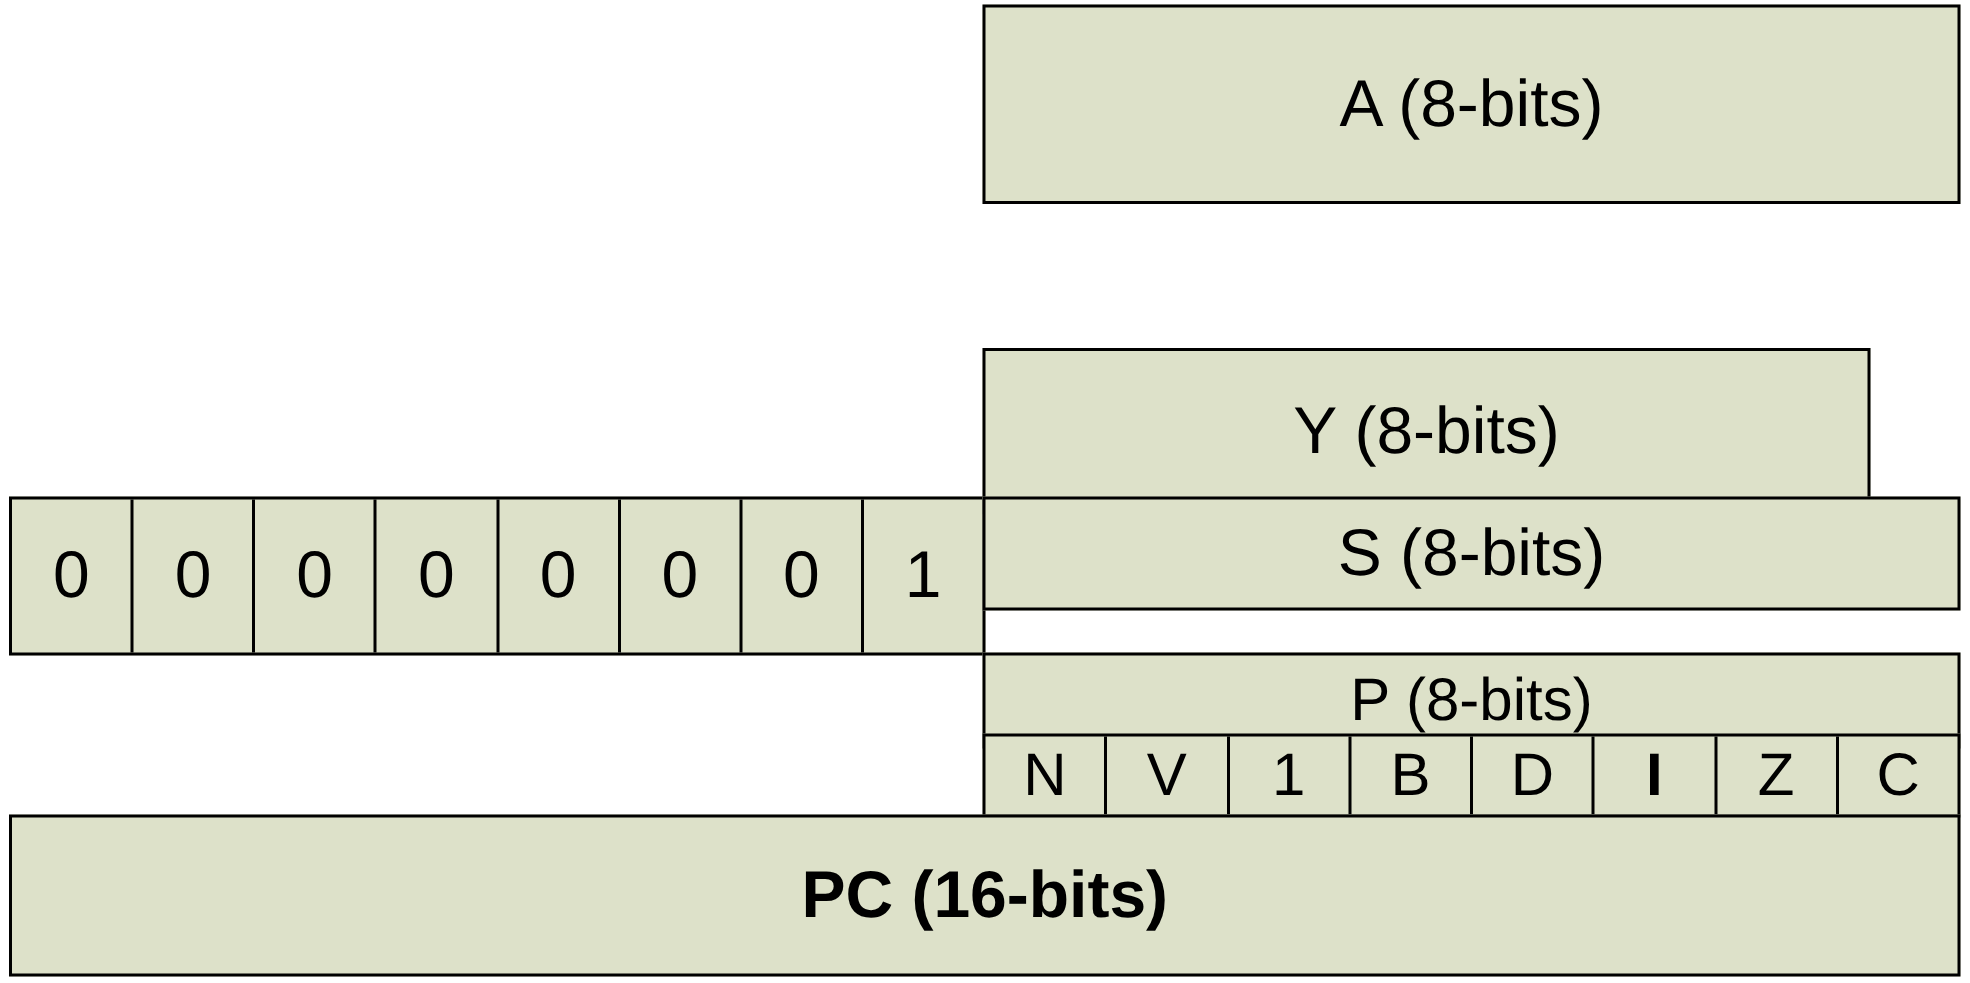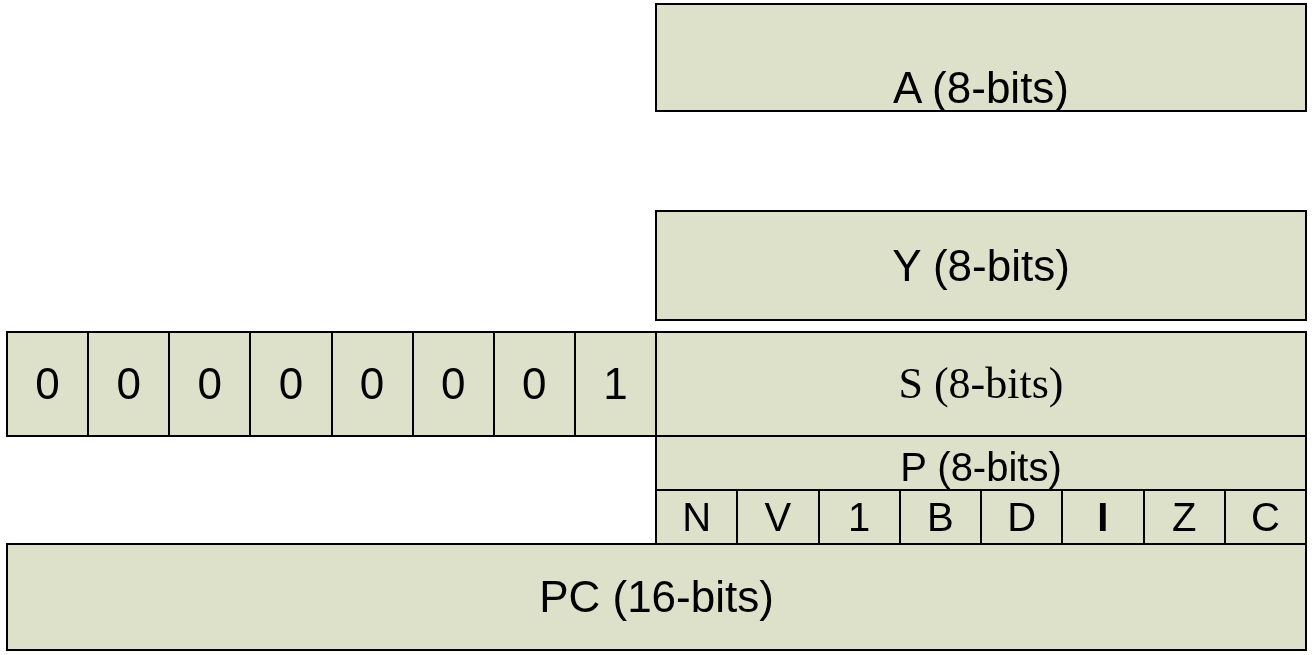--- a/index.html
+++ b/index.html
@@ -52,28 +52,28 @@
     border-left: 2px solid #000000;
   }
   .flags-row .cell {
     font-size: 40px;
   }
   
   .flags-row .cell:nth-child(6) {
     font-weight: bold;
   }
   
-  #box-a     { left: 655px; top: 3px;   width: 652px;  height: 109px; align-items: flex-end; }
+  #box-a     { left: 655px; top: 3px;   width: 652px;  height: 133px; }
   #box-x     { left: 655px; top: 112px; width: 652px;  height: 112px; }
-  #box-y     { left: 655px; top: 210px; width: 652px;  height: 111px; }
-  #box-s     { left: 655px; top: 331px; width: 652px;  height: 106px; font-family: Liberation Serif, serif; }
+  #box-y     { left: 655px; top: 232px; width: 592px;  height: 111px; }
+  #box-s     { left: 655px; top: 331px; width: 652px;  height: 76px; }
   #box-p     { left: 655px; top: 435px; width: 652px;  height: 64px;  }
   #flags-row { left: 655px; top: 489px; width: 652px;  height: 56px;  }
   #bits-row  { left: 6px;   top: 331px; width: 651px;  height: 106px; }
-  #box-pc    { left: 6px;   top: 543px; width: 1301px; height: 108px; }
+  #box-pc    { left: 6px;   top: 543px; width: 1301px; height: 108px; font-weight: bold; }
 </style>
 </head>
 <body>
 
 <div class="canvas">
 
   <div id="bits-row" class="cells">
     <div class="cell">0</div>
     <div class="cell">0</div>
     <div class="cell">0</div>

